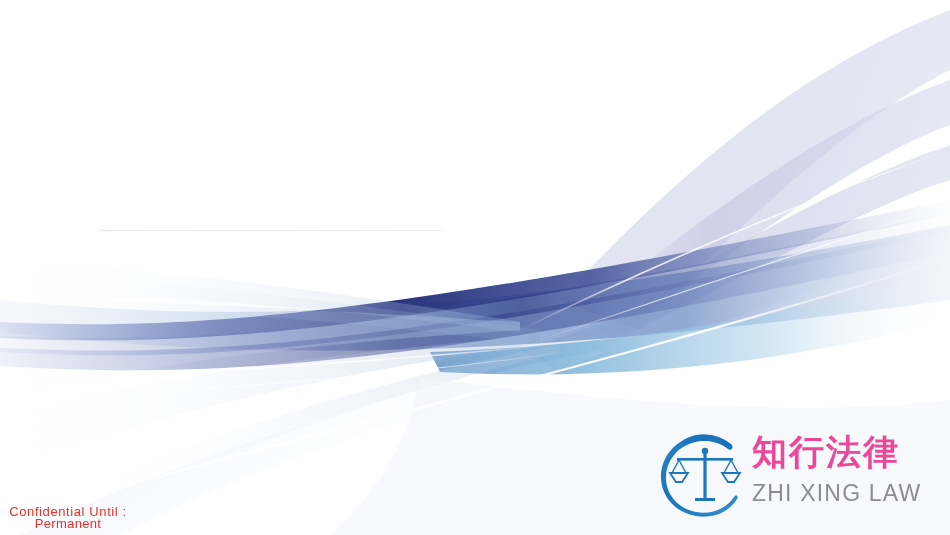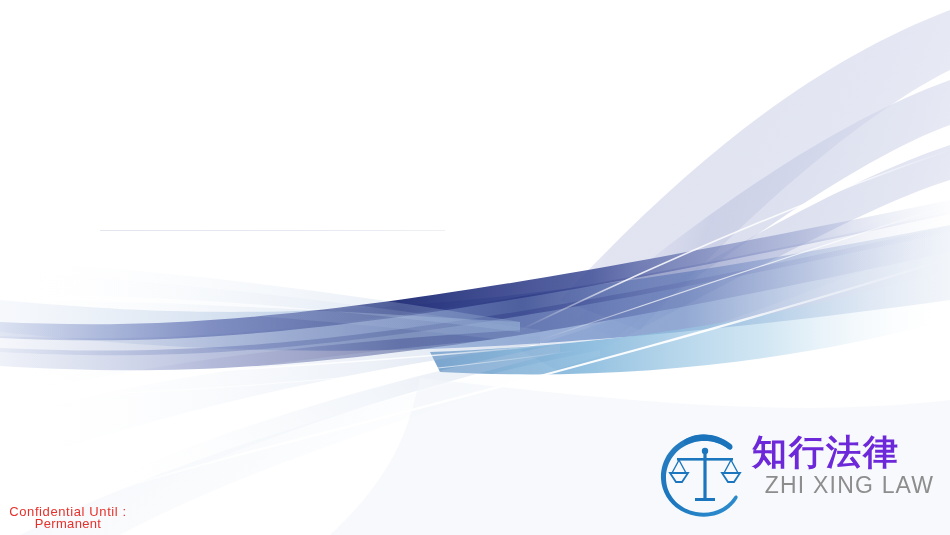--- a/index.html
+++ b/index.html
@@ -87,35 +87,34 @@
   #logo-wordmark {
     position: absolute;
     left: 97px;
     top: 8px;
     width: 195px;
   }
   #logo-cn {
     display: block;
     font-size: 35px;
     font-weight: bold;
-    color: #6d28d9;
+    color: #ec4899;
     letter-spacing: 2px;
     line-height: 40px;
     white-space: nowrap;
   }
   #logo-en {
     display: block;
-    margin-top: 0;
+    margin-top: 8px;
     font-size: 23px;
     font-weight: normal;
     color: #8d8d8d;
     letter-spacing: 1.2px;
     line-height: 26px;
     white-space: nowrap;
-    text-align: center;
   }
 </style>
 </head>
 <body>
 
 <div id="slide">
 
   <svg id="bg-art" viewBox="0 0 950 535" preserveAspectRatio="none">
     <defs>
 

